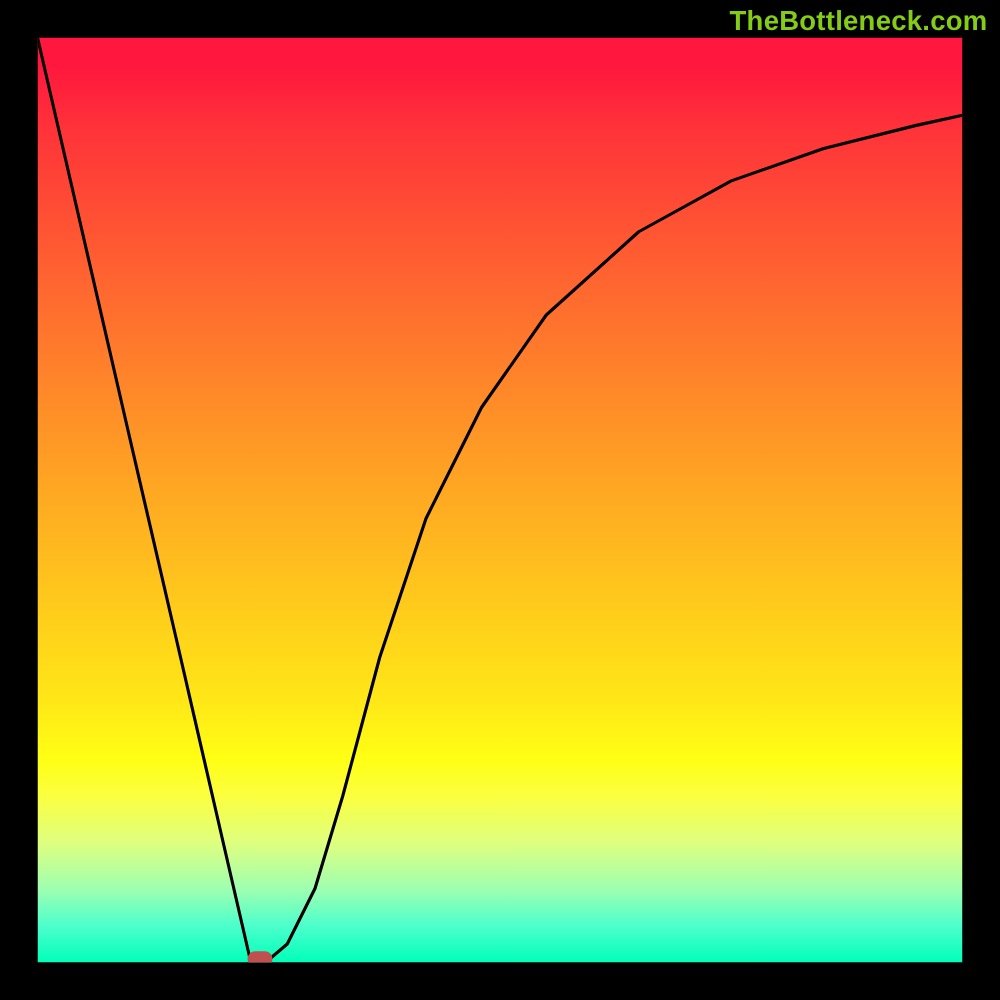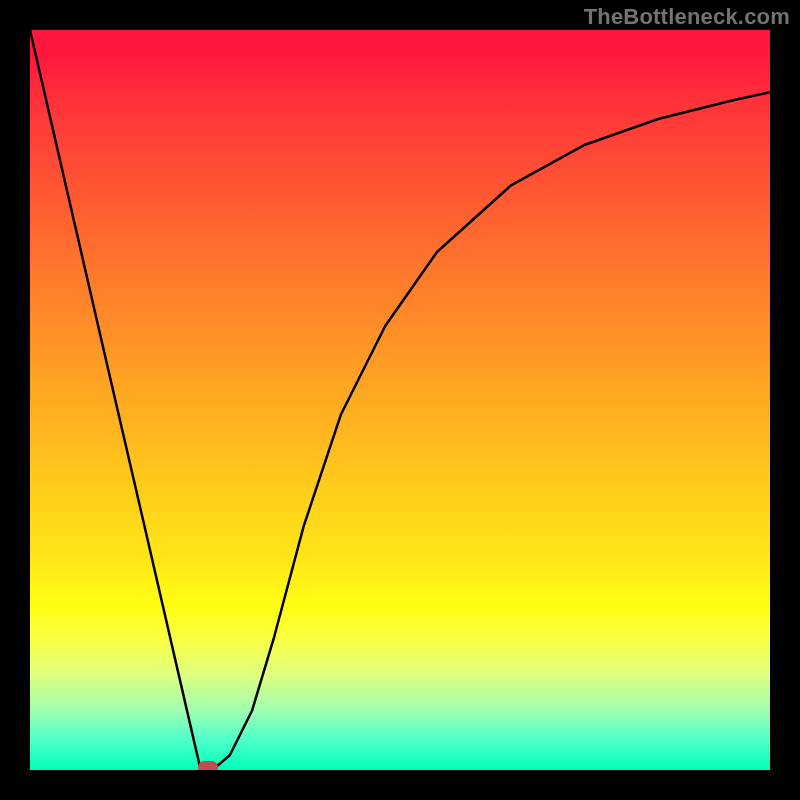--- a/index.html
+++ b/index.html
@@ -14,21 +14,21 @@
   .frame {
     position: relative;
     width: 800px;
     height: 800px;
     background: #000;
   }
   .watermark {
     position: absolute;
     top: 4px;
     right: 10px;
-    color: #737373;
+    color: #84cc16;
     font-size: 22px;
     font-weight: 600;
     letter-spacing: 0.2px;
     z-index: 10;
   }
   .plot-area {
     position: absolute;
     left: 30px;
     top: 30px;
     width: 740px;

